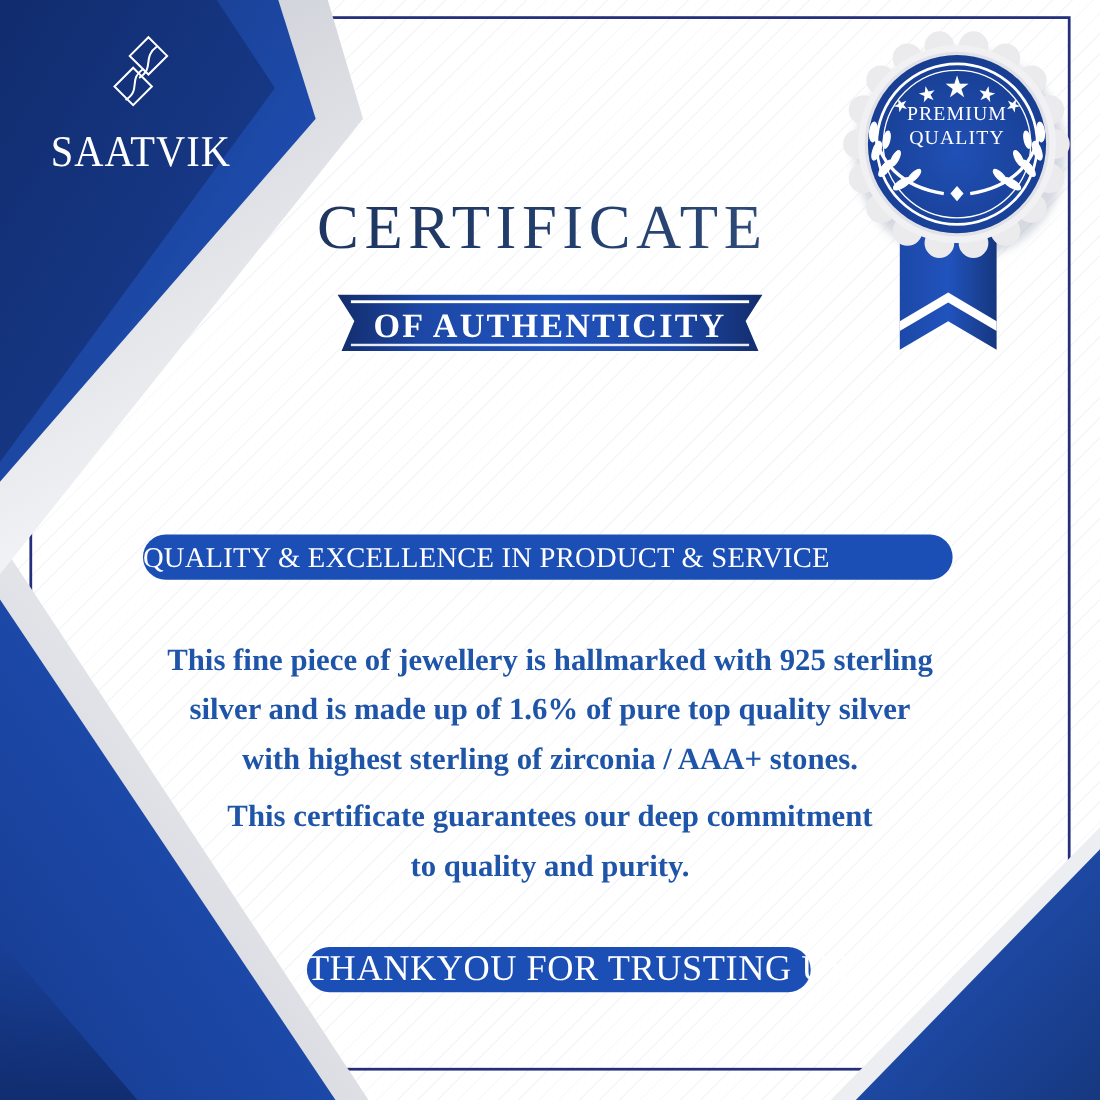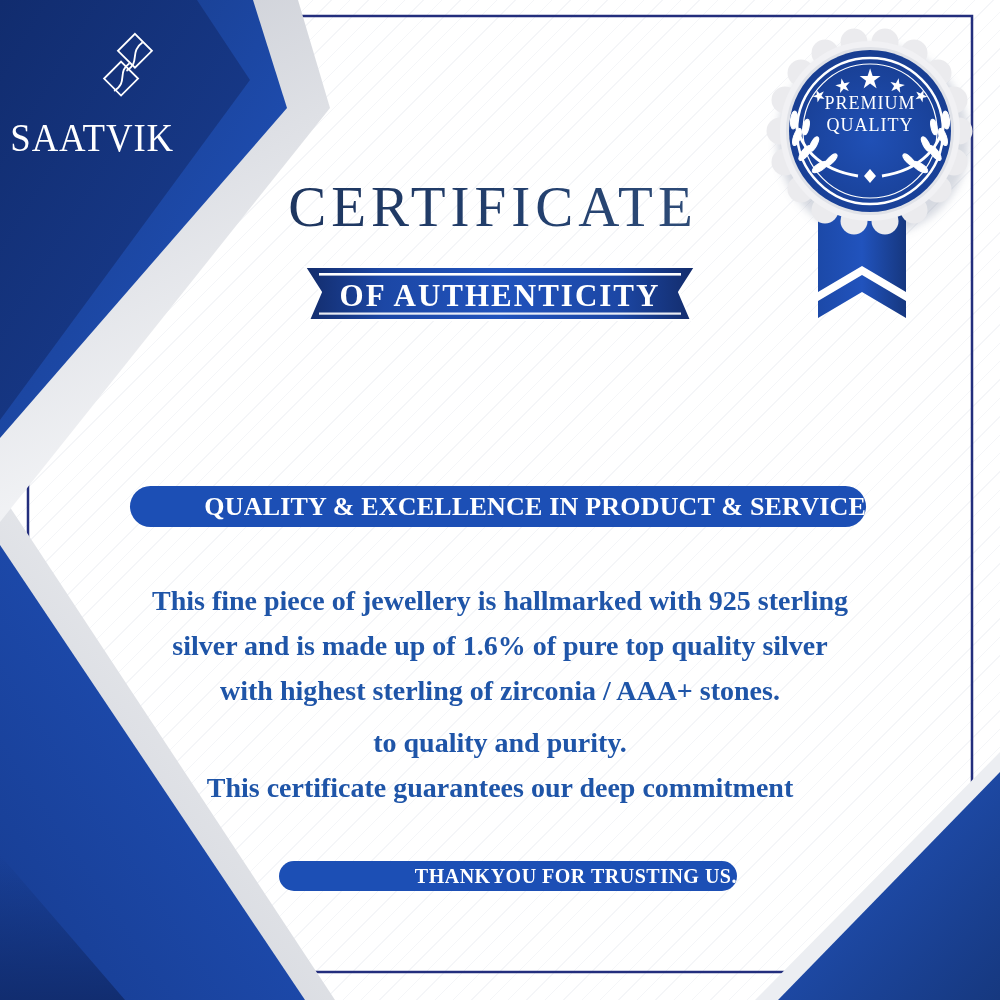--- a/index.html
+++ b/index.html
@@ -10,43 +10,43 @@
     background:
       repeating-linear-gradient(135deg,
         rgba(190,197,212,0.16) 0px, rgba(190,197,212,0.16) 1px,
         rgba(255,255,255,0) 1px, rgba(255,255,255,0) 13px),
       #ffffff;
   }
   .deco{position:absolute;left:0;top:0;z-index:1;}
   .content{position:absolute;z-index:2;}
 
   
-  .brand{left:0;top:26px;width:256px;text-align:left;}
+  .brand{left:0;top:26px;width:256px;text-align:center;}
   .brand-logo{display:block;margin:0 auto 6px auto;}
   .brand-name{
     color:#ffffff;font-size:40px;letter-spacing:1px;font-weight:400;
     transform:scaleX(.92);transform-origin:center;
   }
 
   
   .title-main{
     left:-7px;top:174px;width:1000px;text-align:center;
     font-size:57px;letter-spacing:5px;font-weight:400;white-space:nowrap;
     background:linear-gradient(90deg,#182a4e 0%,#23406e 55%,#44628a 100%);
     -webkit-background-clip:text;background-clip:text;color:transparent;
   }
 
   .banner-wrap{left:303px;top:264px;width:394px;height:60px;}
 
   .pill{
-    background:#1c4fb5;border-radius:22px;display:flex;align-items:center;justify-content:flex-end;
-    color:#ffffff;font-weight:bold;white-space:nowrap;
+    background:#1c4fb5;border-radius:22px;display:flex;align-items:center;justify-content:flex-start;
+    color:#ffffff;font-weight:normal;white-space:nowrap;
   }
   .pill-quality{left:130px;top:486px;width:736px;height:41px;font-size:26px;letter-spacing:.2px;}
-  .pill-thanks{left:279px;top:861px;width:458px;height:30px;font-size:20px;letter-spacing:.5px;}
+  .pill-thanks{left:279px;top:861px;width:458px;height:41px;font-size:33px;letter-spacing:.5px;}
 
   .para{
     left:0;top:0;width:1000px;text-align:center;color:#1f55a8;font-weight:bold;
     font-size:28px;line-height:45px;
   }
   .para1{top:578px;}
   .para2{top:720px;}
 </style>
 </head>
 <body>
@@ -212,21 +212,21 @@
     <span>QUALITY &amp; EXCELLENCE IN PRODUCT &amp; SERVICE</span>
   </div>
 
   <div class="content para para1">
     <div>This fine piece of jewellery is hallmarked with 925 sterling</div>
     <div>silver and is made up of 1.6% of pure top quality silver</div>
     <div>with highest sterling of zirconia / AAA+ stones.</div>
   </div>
 
   <div class="content para para2">
+    <div>This certificate guarantees our deep commitment</div>
     <div>to quality and purity.</div>
-    <div>This certificate guarantees our deep commitment</div>
   </div>
 
   <div class="content pill pill-thanks">
     <span>THANKYOU FOR TRUSTING US.</span>
   </div>
 
 </div>
 
 </body></html>

